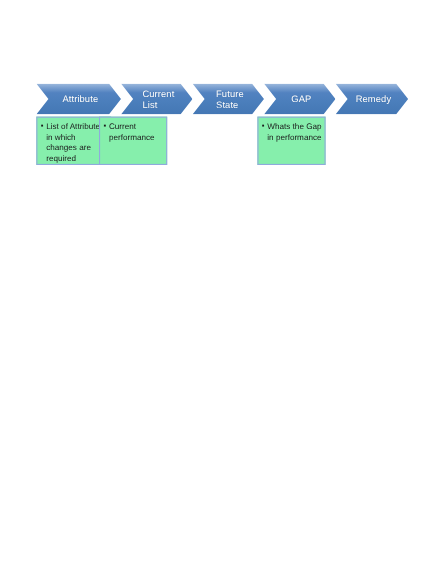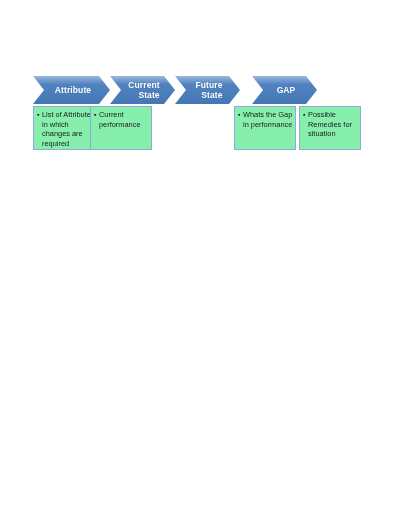--- a/index.html
+++ b/index.html
@@ -58,33 +58,33 @@
     display: flex;
     align-items: center;
     justify-content: center;
     box-sizing: border-box;
   }
 
   .chevron-label {
     color: #ffffff;
     font-family: "Liberation Sans", sans-serif;
     font-size: 8.5px;
-    font-weight: bold;
+    font-weight: normal;
     line-height: 10px;
-    text-align: right;
+    text-align: left;
     letter-spacing: 0.1px;
     padding: 0 9px 0 12px;
     white-space: pre-line;
     text-shadow: 0 0 1px rgba(40,70,110,0.35);
   }
 
   .chev-0 { left: 0px;   width: 77px; }
   .chev-1 { left: 77px;  width: 65px; }
   .chev-2 { left: 142px; width: 65px; }
-  .chev-3 { left: 219px; width: 65px; }
+  .chev-3 { left: 207px; width: 65px; }
   .chev-4 { left: 272px; width: 66px; }
 
   
   .box-row {
     position: absolute;
     left: 0;
     top: 30px;
     width: 338px;
     height: 64px;
   }
@@ -138,32 +138,35 @@
   <div id="process-diagram">
 
     <div class="chevron-row">
 
       <div class="chevron chev-0">
         <span class="chevron-label">Attribute</span>
       </div>
 
       <div class="chevron chev-1">
         <span class="chevron-label">Current
-State</span>
+List</span>
       </div>
 
       <div class="chevron chev-2">
         <span class="chevron-label">Future
 State</span>
       </div>
 
       <div class="chevron chev-3">
         <span class="chevron-label">GAP</span>
       </div>
 
+      <div class="chevron chev-4">
+        <span class="chevron-label">Remedy</span>
+      </div>
 
     </div>
 
     <div class="box-row">
 
       <div class="text-box box-0">
         <div class="bullet-line">
           <span class="bullet-mark">▪</span>
           <span class="bullet-text">List of Attributes in which changes are required</span>
         </div>
@@ -177,24 +180,18 @@
       </div>
 
 
       <div class="text-box box-3">
         <div class="bullet-line">
           <span class="bullet-mark">▪</span>
           <span class="bullet-text">Whats the Gap in performance</span>
         </div>
       </div>
 
-      <div class="text-box box-4">
-        <div class="bullet-line">
-          <span class="bullet-mark">▪</span>
-          <span class="bullet-text">Possible Remedies for situation</span>
-        </div>
-      </div>
 
     </div>
 
   </div>
 
 </div>
 
 </body></html>

